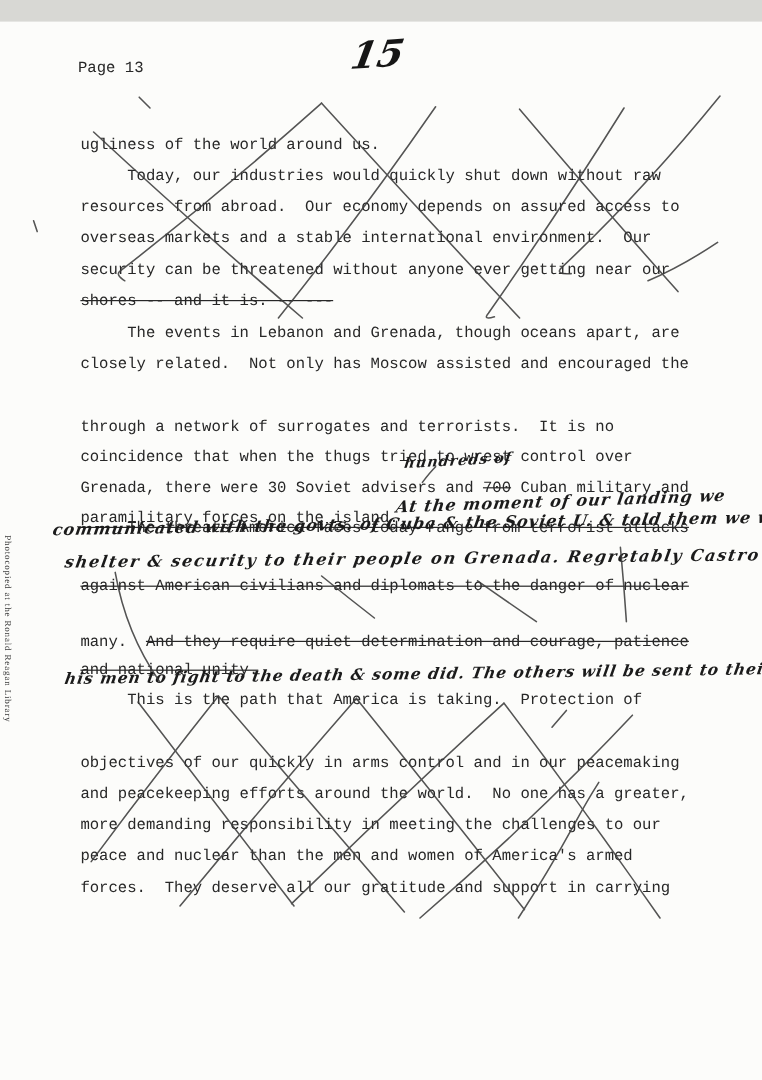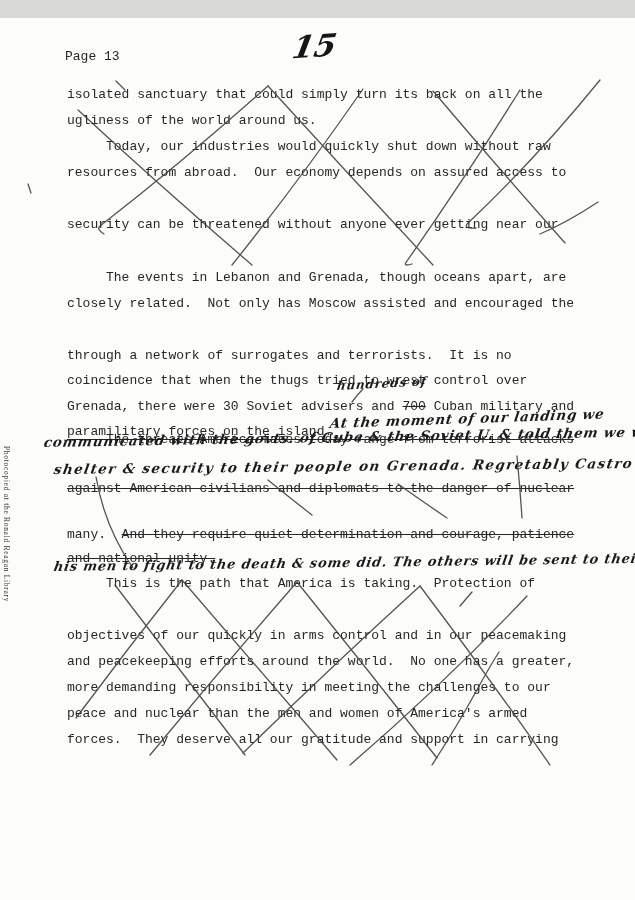--- a/index.html
+++ b/index.html
@@ -69,25 +69,26 @@
     <path d="M 420 568 Q 486 655 550 747"></path>
     <path d="M 527 578 Q 445 665 350 747"></path>
     <path d="M 499 634 Q 490 648 478 670 Q 456 710 432 747"></path>
     <path d="M 460 588 L 472 574"></path>
   </svg>
 
   <div class="plabel">Page 13</div>
   <div class="hw-pagenum">15</div>
   <div class="wm">Photocopied at the Ronald Reagan Library</div>
 
-  <div class="tl" style="top:70px"><span class="pr">isolated sanctuary that could simply turn its back on all the</span><span class="st"></span><span class="po"></span></div>
   <div class="tl" style="top:96px"><span class="pr">ugliness of the world around us.</span><span class="st"></span><span class="po"></span></div>
   <div class="tl" style="top:122px"><span class="pr">     Today, our industries would quickly shut down without raw</span><span class="st"></span><span class="po"></span></div>
   <div class="tl" style="top:148px"><span class="pr">resources from abroad.  Our economy depends on assured access to</span><span class="st"></span><span class="po"></span></div>
+  <div class="tl" style="top:174px"><span class="pr">overseas markets and a stable international environment.  Our</span><span class="st"></span><span class="po"></span></div>
   <div class="tl" style="top:200px"><span class="pr">security can be threatened without anyone ever getting near our</span><span class="st"></span><span class="po"></span></div>
+  <div class="tl" style="top:226px"><span class="pr"></span><span class="st">shores -- and it is. -- ---</span><span class="po"></span></div>
   <div class="tl" style="top:253px"><span class="pr">     The events in Lebanon and Grenada, though oceans apart, are</span><span class="st"></span><span class="po"></span></div>
   <div class="tl" style="top:279px"><span class="pr">closely related.  Not only has Moscow assisted and encouraged the</span><span class="st"></span><span class="po"></span></div>
   <div class="tl" style="top:331px"><span class="pr">through a network of surrogates and terrorists.  It is no</span><span class="st"></span><span class="po"></span></div>
   <div class="tl" style="top:356px"><span class="pr">coincidence that when the thugs tried to wrest control over</span><span class="st"></span><span class="po"></span></div>
   <div class="tl" style="top:382px"><span class="pr">Grenada, there were 30 Soviet advisers and </span><span class="st">700</span><span class="po"> Cuban military and</span></div>
   <div class="tl" style="top:407px"><span class="pr">paramilitary forces on the island.</span><span class="st"></span><span class="po"></span></div>
   <div class="tl" style="top:415px"><span class="pr"></span><span class="st">     The threats America faces today range from terrorist attacks</span><span class="po"></span></div>
   <div class="tl" style="top:464px"><span class="pr"></span><span class="st">against American civilians and diplomats to the danger of nuclear</span><span class="po"></span></div>
   <div class="tl" style="top:510px"><span class="pr">many.  </span><span class="st">And they require quiet determination and courage, patience</span><span class="po"></span></div>
   <div class="tl" style="top:534px"><span class="pr"></span><span class="st">and national unity.</span><span class="po"></span></div>

